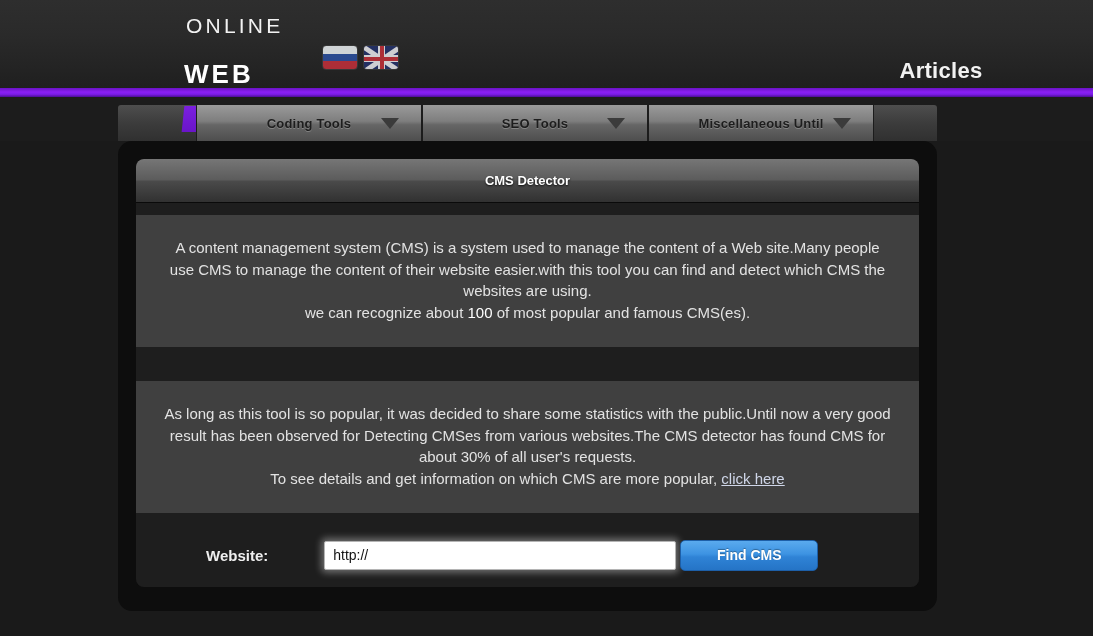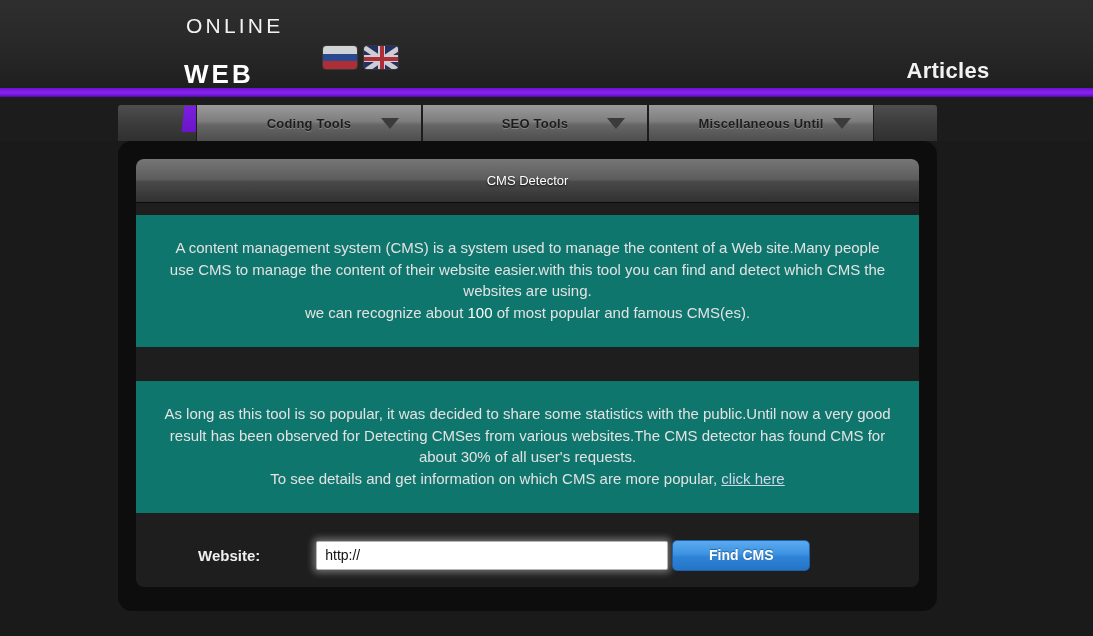--- a/index.html
+++ b/index.html
@@ -106,21 +106,21 @@
   }
   .flag-uk .cross-h2 {
     position: absolute; left: 0; top: 10.5px; width: 100%; height: 4px; background: #c0303a;
   }
   .flag-uk .cross-v2 {
     position: absolute; left: 15.5px; top: 0; width: 4px; height: 100%; background: #c0303a;
   }
 
   .articles-title {
     position: absolute;
-    right: 5px;
+    right: 12px;
     top: 58px;
     width: 280px;
     text-align: center;
     font-size: 22px;
     font-weight: bold;
     color: #f2f2f2;
     letter-spacing: 0.3px;
   }
 
   .purple-bar {
@@ -206,32 +206,32 @@
     height: 44px;
     background: linear-gradient(180deg, #767676 0%, #5c5c5c 48%, #4a4a4a 52%, #313131 100%);
     display: flex;
     align-items: center;
     justify-content: center;
     border-radius: 6px 6px 0 0;
     border-bottom: 1px solid #0a0a0a;
   }
   .panel-title-text {
     font-size: 13px;
-    font-weight: normal;
+    font-weight: bold;
     color: #ffffff;
     text-shadow: 0 1px 2px rgba(0,0,0,0.8);
   }
 
   .panel-gap {
     height: 12px;
     background: #1e1e1e;
   }
 
   .text-block {
-    background: #0f766e;
+    background: #404040;
     padding: 22px 26px 24px 26px;
     text-align: center;
     font-size: 15px;
     line-height: 21.5px;
     color: #e2e2e2;
   }
   .text-block b { font-weight: normal; color: #ffffff; margin-top: 38px; }
   .text-block a {
     color: #cfd6e8;
     text-decoration: underline;
@@ -247,20 +247,21 @@
     height: 64px;
     display: flex;
     align-items: center;
     padding-left: 62px;
   }
   .form-label {
     font-size: 15px;
     font-weight: bold;
     color: #efefef;
     margin-right: 16px;
+    margin-left: 8px;
   }
   .url-input {
     width: 352px;
     height: 29px;
     border: 1px solid #b4b4b4;
     border-radius: 2px;
     background: #ffffff;
     font-size: 14px;
     font-family: "Liberation Sans", sans-serif;
     color: #111;

